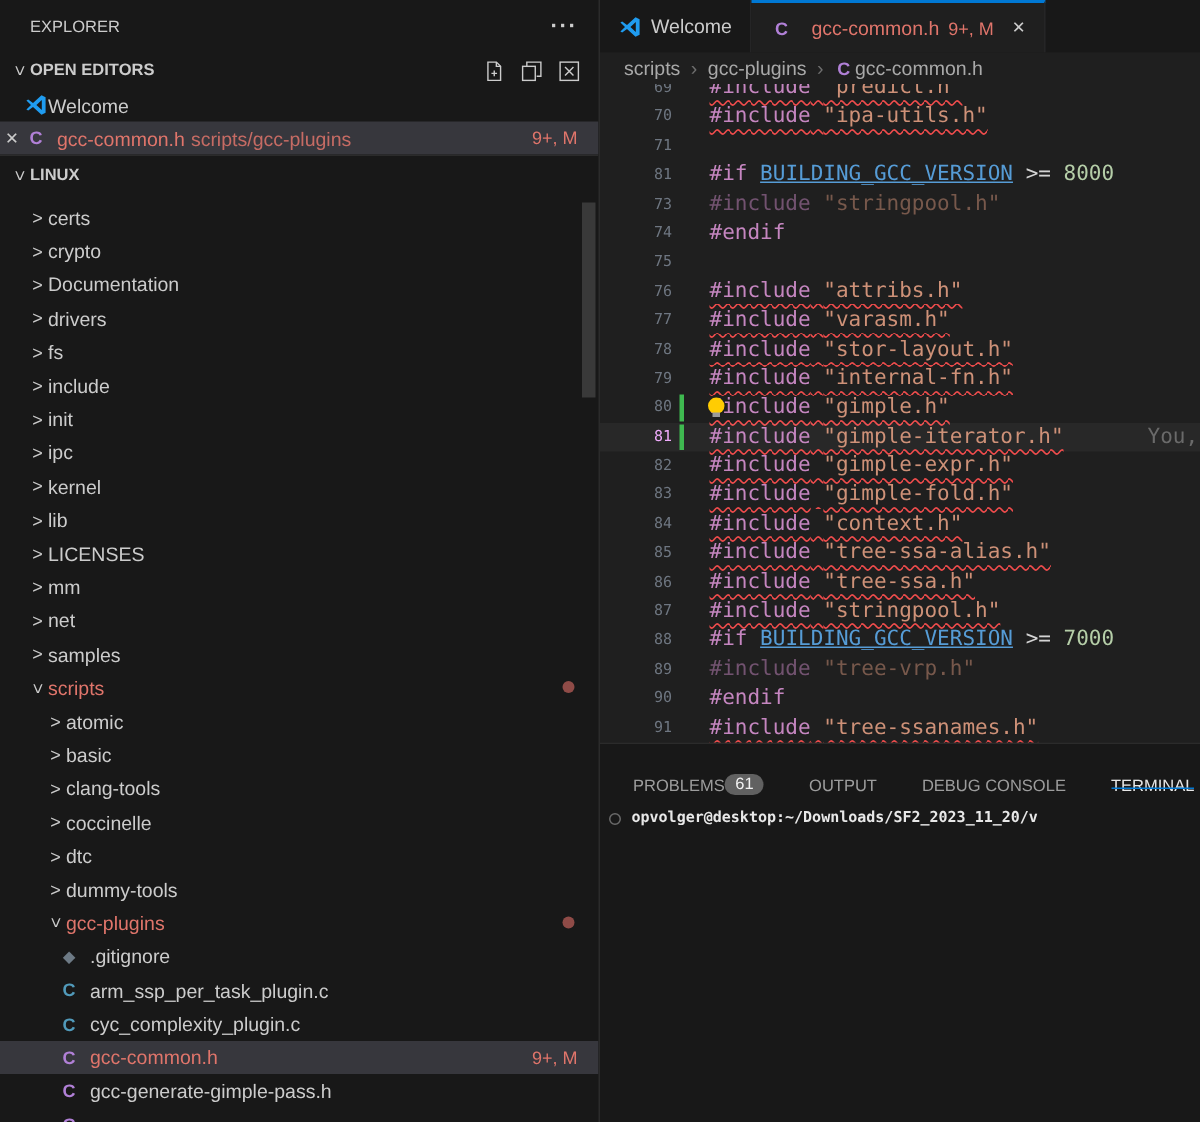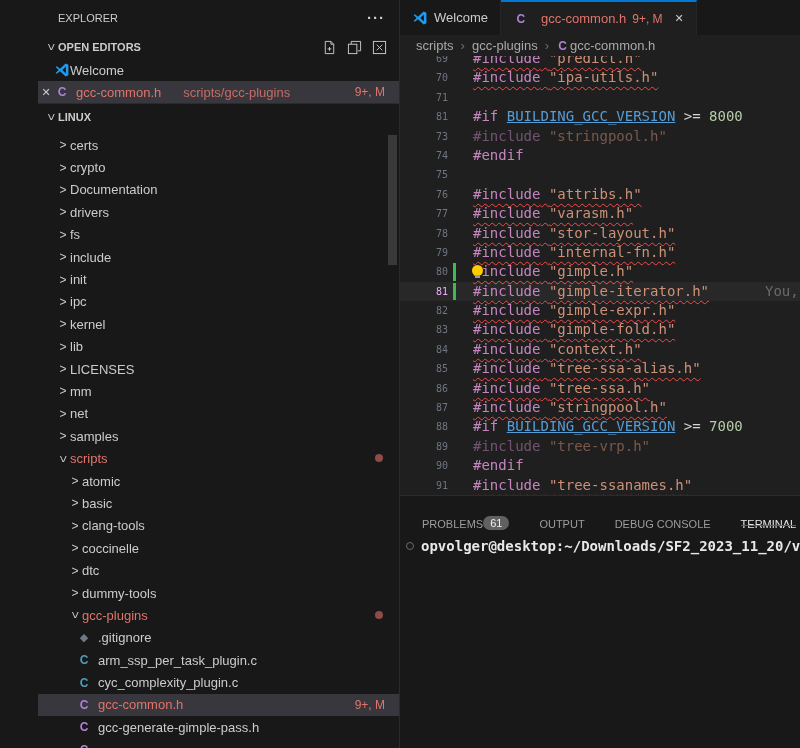--- a/index.html
+++ b/index.html
@@ -7,39 +7,39 @@
   body {
     width:800px; height:748px; overflow:hidden;
     background:#181818; color:#cccccc;
     font-family:"Liberation Sans", sans-serif;
     font-size:13px;
   }
   .app { display:flex; width:800px; height:748px; }
 
   
   .sidebar { width:400px; flex:none; position:relative; background:#181818;
-             border-right:1px solid #2b2b2b; overflow:hidden;padding-left:38px; }
+             border-right:1px solid #2b2b2b; overflow:hidden; }
   .sb-header { height:35px; display:flex; align-items:center;
                padding:0 14px 0 20px; font-size:11px; color:#cccccc; }
   .sb-header .more { margin-left:auto; font-size:15px; font-weight:bold;
                      letter-spacing:1px; color:#cccccc; cursor:pointer; }
   .section-header { display:flex; align-items:center; font-size:11px;
                     font-weight:700; color:#cccccc; padding-left:6px; }
   .section-header.oe { height:24px; }
   .section-header.ws { height:27px; border-top:1px solid #2b2b2b; }
   .chev { display:inline-block; width:14px; text-align:center; color:#cccccc;
           font-weight:400; font-size:12px; transform-origin:50% 50%; flex:none; }
   .chev.expanded { transform:rotate(90deg); }
   .oe-actions { margin-left:auto; display:flex; gap:10px; padding-right:12px; }
   .oe-actions svg { display:block; }
 
   .oe-row { height:22px; display:flex; align-items:center; font-weight:400; font-size:13px; }
   .oe-row .close { width:16px; text-align:center; color:#cccccc; font-size:11px; flex:none; }
   .oe-row.selected { background:#37373d; }
-  .oe-desc { margin-left:22px; opacity:.85; }
+  .oe-desc { margin-left:4px; opacity:.85; }
   .badge-err { margin-left:auto; padding-right:14px; font-size:12px; color:var(--error); }
 
   .cicon { display:inline-block; width:16px; margin-right:6px; text-align:center;
            font-weight:700; font-size:12px; font-family:"Liberation Sans",sans-serif; flex:none; }
   .c-blue { color:#519aba; } .c-purple { color:#b180d7; }
   .diamond { display:inline-block; width:16px; margin-right:6px; text-align:center;
              color:#6d7a85; font-size:11px; flex:none; }
 
   .tree { padding-top:4px; }
   .trow { height:22.4px; display:flex; align-items:center; position:relative; font-size:13px; }
@@ -93,21 +93,21 @@
   .panel { flex:1; border-top:1px solid #2b2b2b; background:#181818;
            display:flex; flex-direction:column; min-height:0; }
   .panel-tabs { height:34px; flex:none; display:flex; align-items:center; gap:30px;
                 padding-left:22px; font-size:11px; color:#9d9d9d; }
   .ptab { display:flex; align-items:flex-end; gap:0; height:100%; position:relative; cursor:pointer; }
   .ptab.active { color:#e7e7e7; }
   .ptab.active::after { content:""; position:absolute; left:0; right:0; bottom:4px;
                         height:1px; background:var(--accent); }
   .pbadge { background:#616161; color:#f2f2f2; border-radius:10px; padding:1px 7px; font-size:11px; }
   .terminal { flex:1; padding:6px 0 0 6px; font-family:"DejaVu Sans Mono", monospace;
-              font-size:14px; font-weight:700; color:#e8e8e8; }
+              font-size:10px; font-weight:700; color:#e8e8e8; }
   .term-line { display:flex; align-items:center; gap:7px; height:19px; }
   .cmd-circle { width:8px; height:8px; border:1px solid #6a6a6a; border-radius:50%; flex:none; }
 </style>
 </head>
 <body>
 
 <div class="app">
 
   <aside class="sidebar">
     <div class="sb-header">

